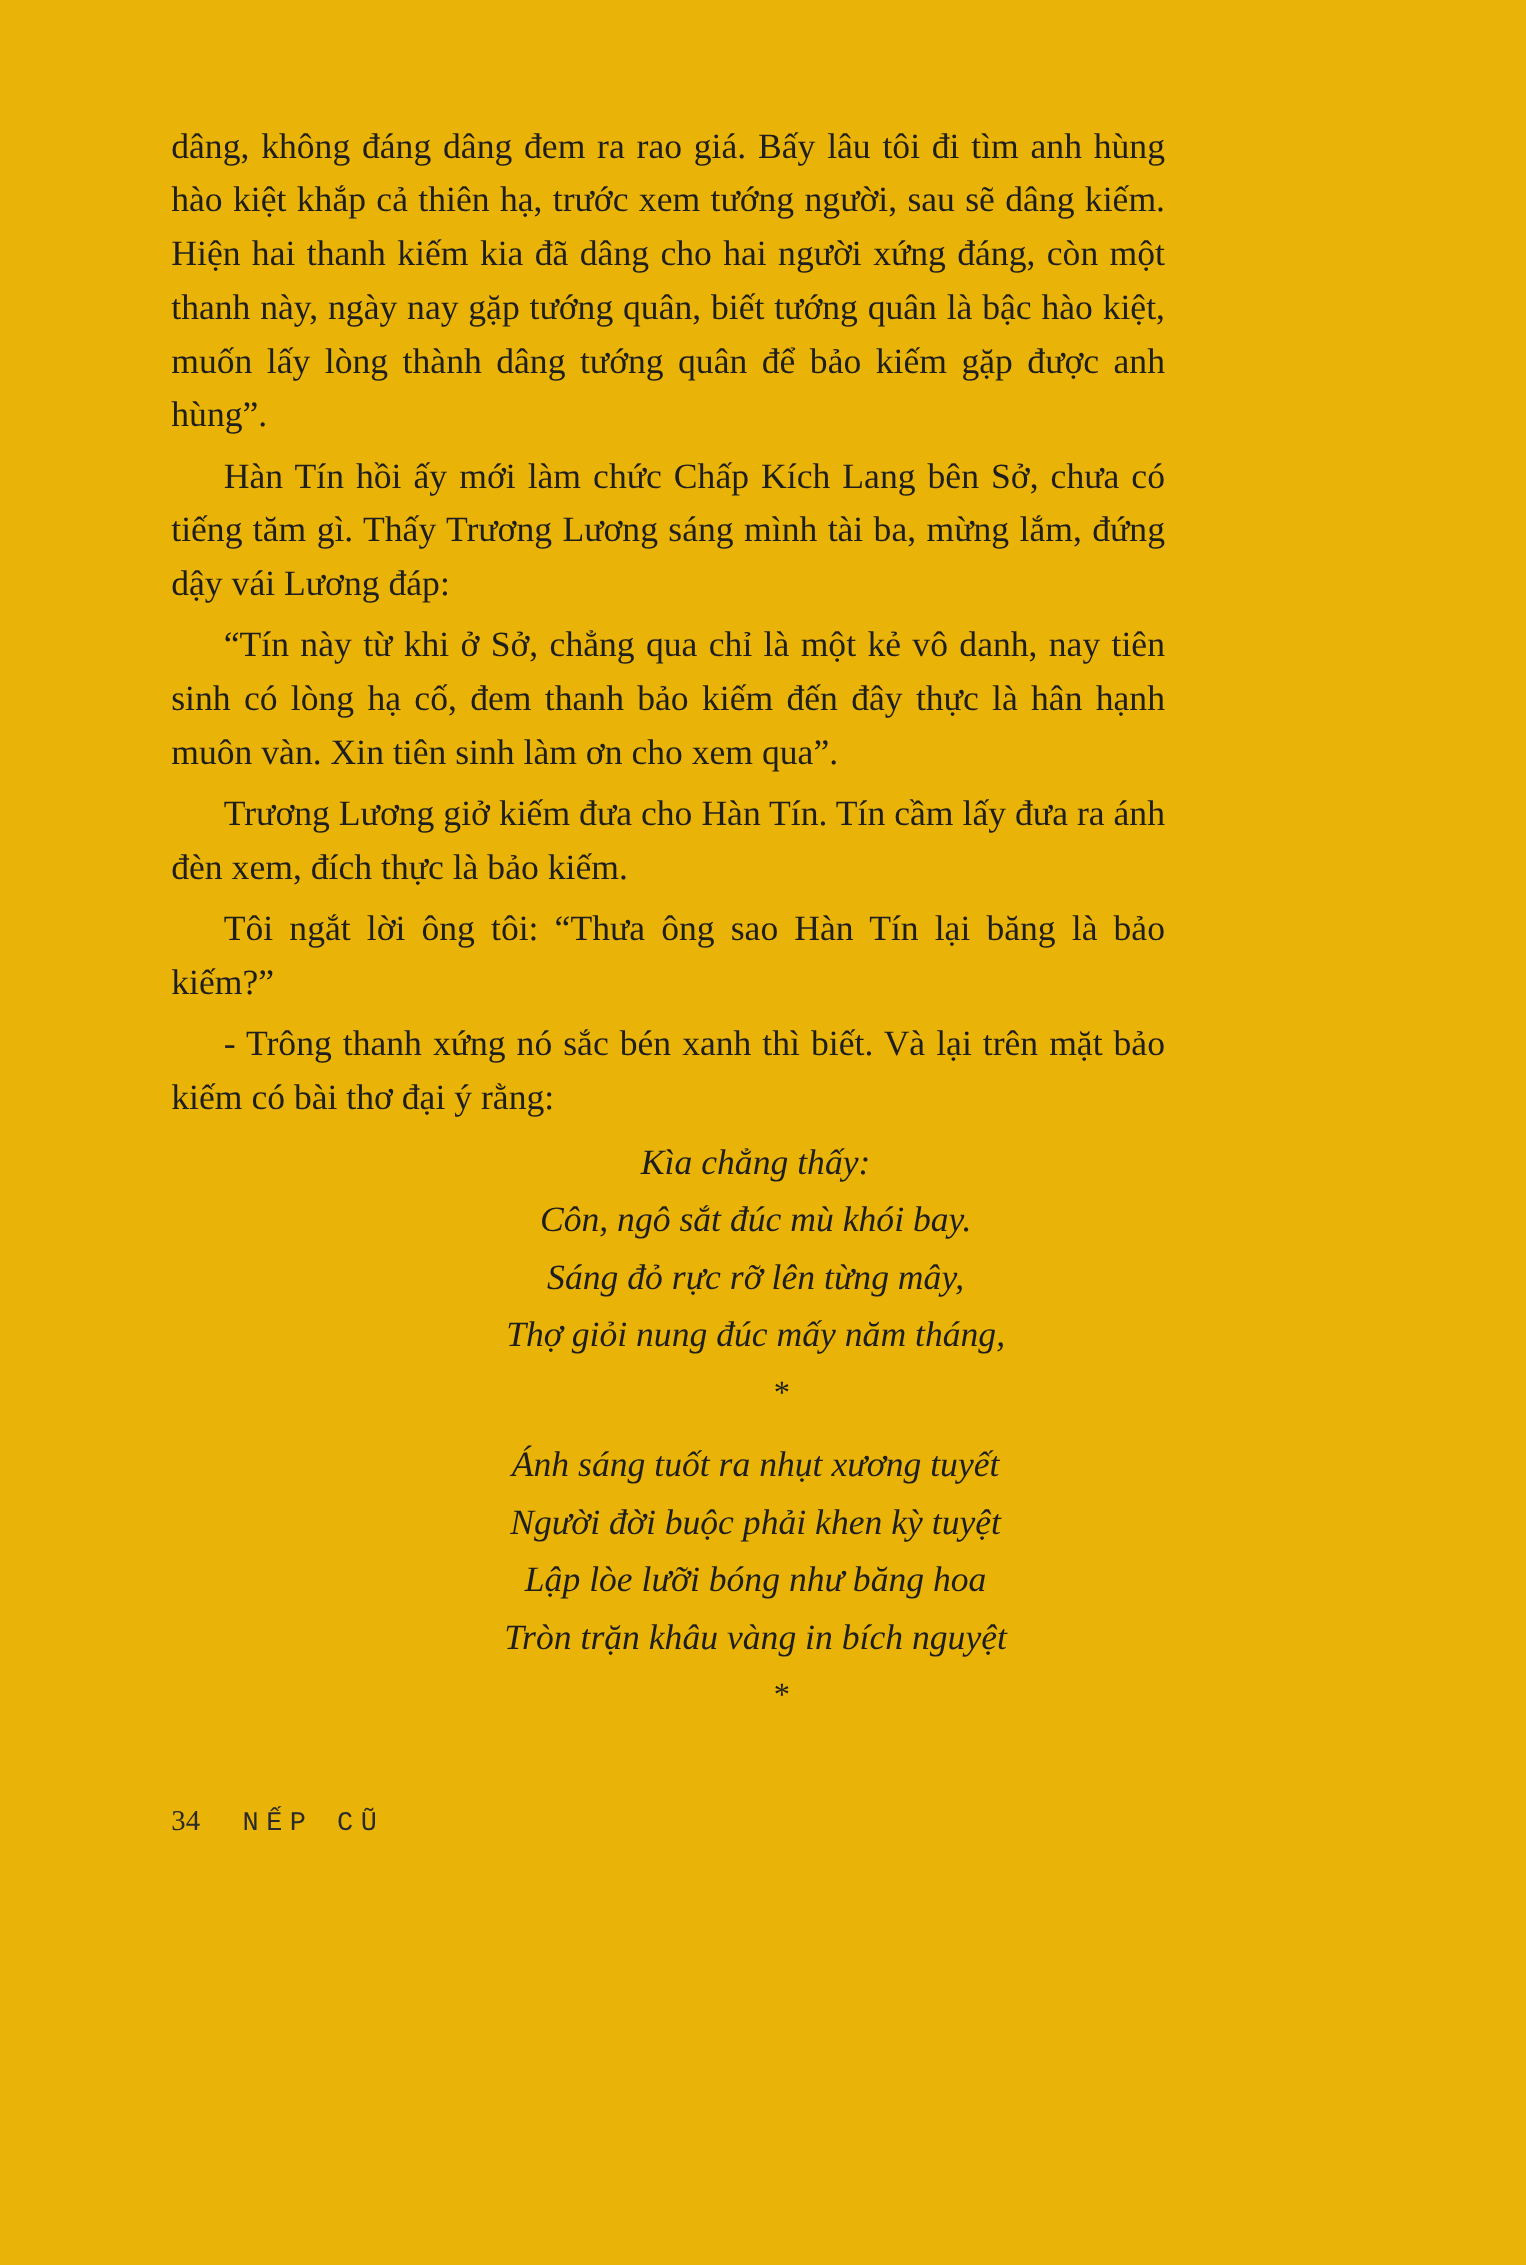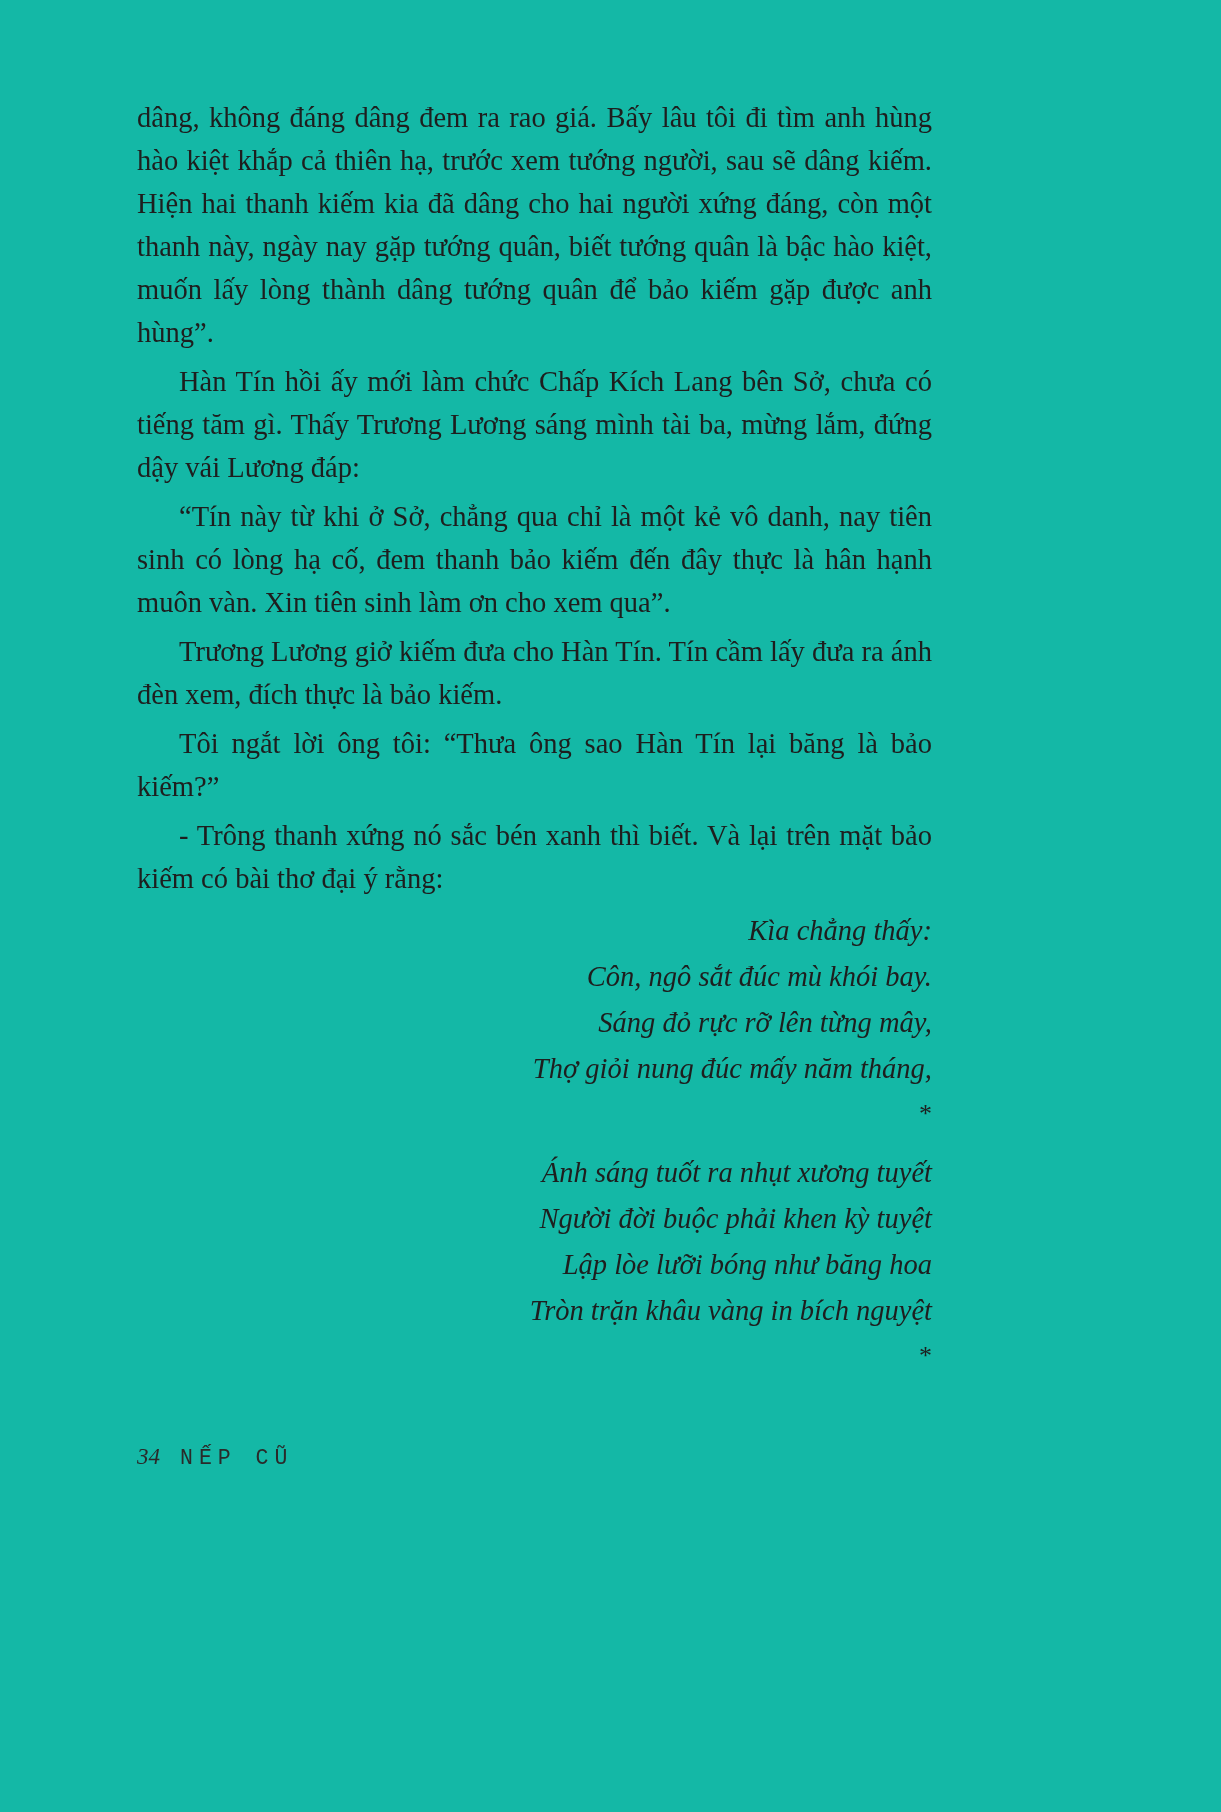--- a/index.html
+++ b/index.html
@@ -12,21 +12,21 @@
     height: 1812px;
     position: relative;
     font-family: "Liberation Serif", "DejaVu Serif", serif;
     color: #1e1e1e;
     overflow: hidden;
   }
   .page {
     position: relative;
     width: 1221px;
     height: 1812px;
-    background: #14b8a6;
+    background: #eab308;
   }
   .text-block {
     position: absolute;
     top: 96px;
     left: 137px;
     width: 795px;
     font-size: 28.5px;
     line-height: 43px;
     text-align: justify;
   }
@@ -35,21 +35,21 @@
     text-indent: 42px;
   }
   .para.no-indent {
     text-indent: 0;
   }
   .poem {
     margin: 8px 0 0 140px;
     font-style: italic;
     font-size: 28.5px;
     line-height: 46px;
-    text-align: right;
+    text-align: center;
   }
   .poem-line {
     white-space: nowrap;
   }
   .poem-sep {
     margin: 2px 0 2px 42px;
     font-style: normal;
     font-size: 26px;
     line-height: 40px;
   }
@@ -58,22 +58,21 @@
   }
   .footer {
     position: absolute;
     left: 137px;
     top: 1442px;
     font-size: 23px;
     line-height: 30px;
     color: #2a2a2a;
   }
   .page-num {
-    font-style: italic;
-    margin-right: 20px;
+    margin-right: 34px;
   }
   .book-title {
     letter-spacing: 6px;
     font-size: 21.5px;
     font-family: Liberation Mono, monospace;
   }
 </style>
 </head>
 <body>
 

